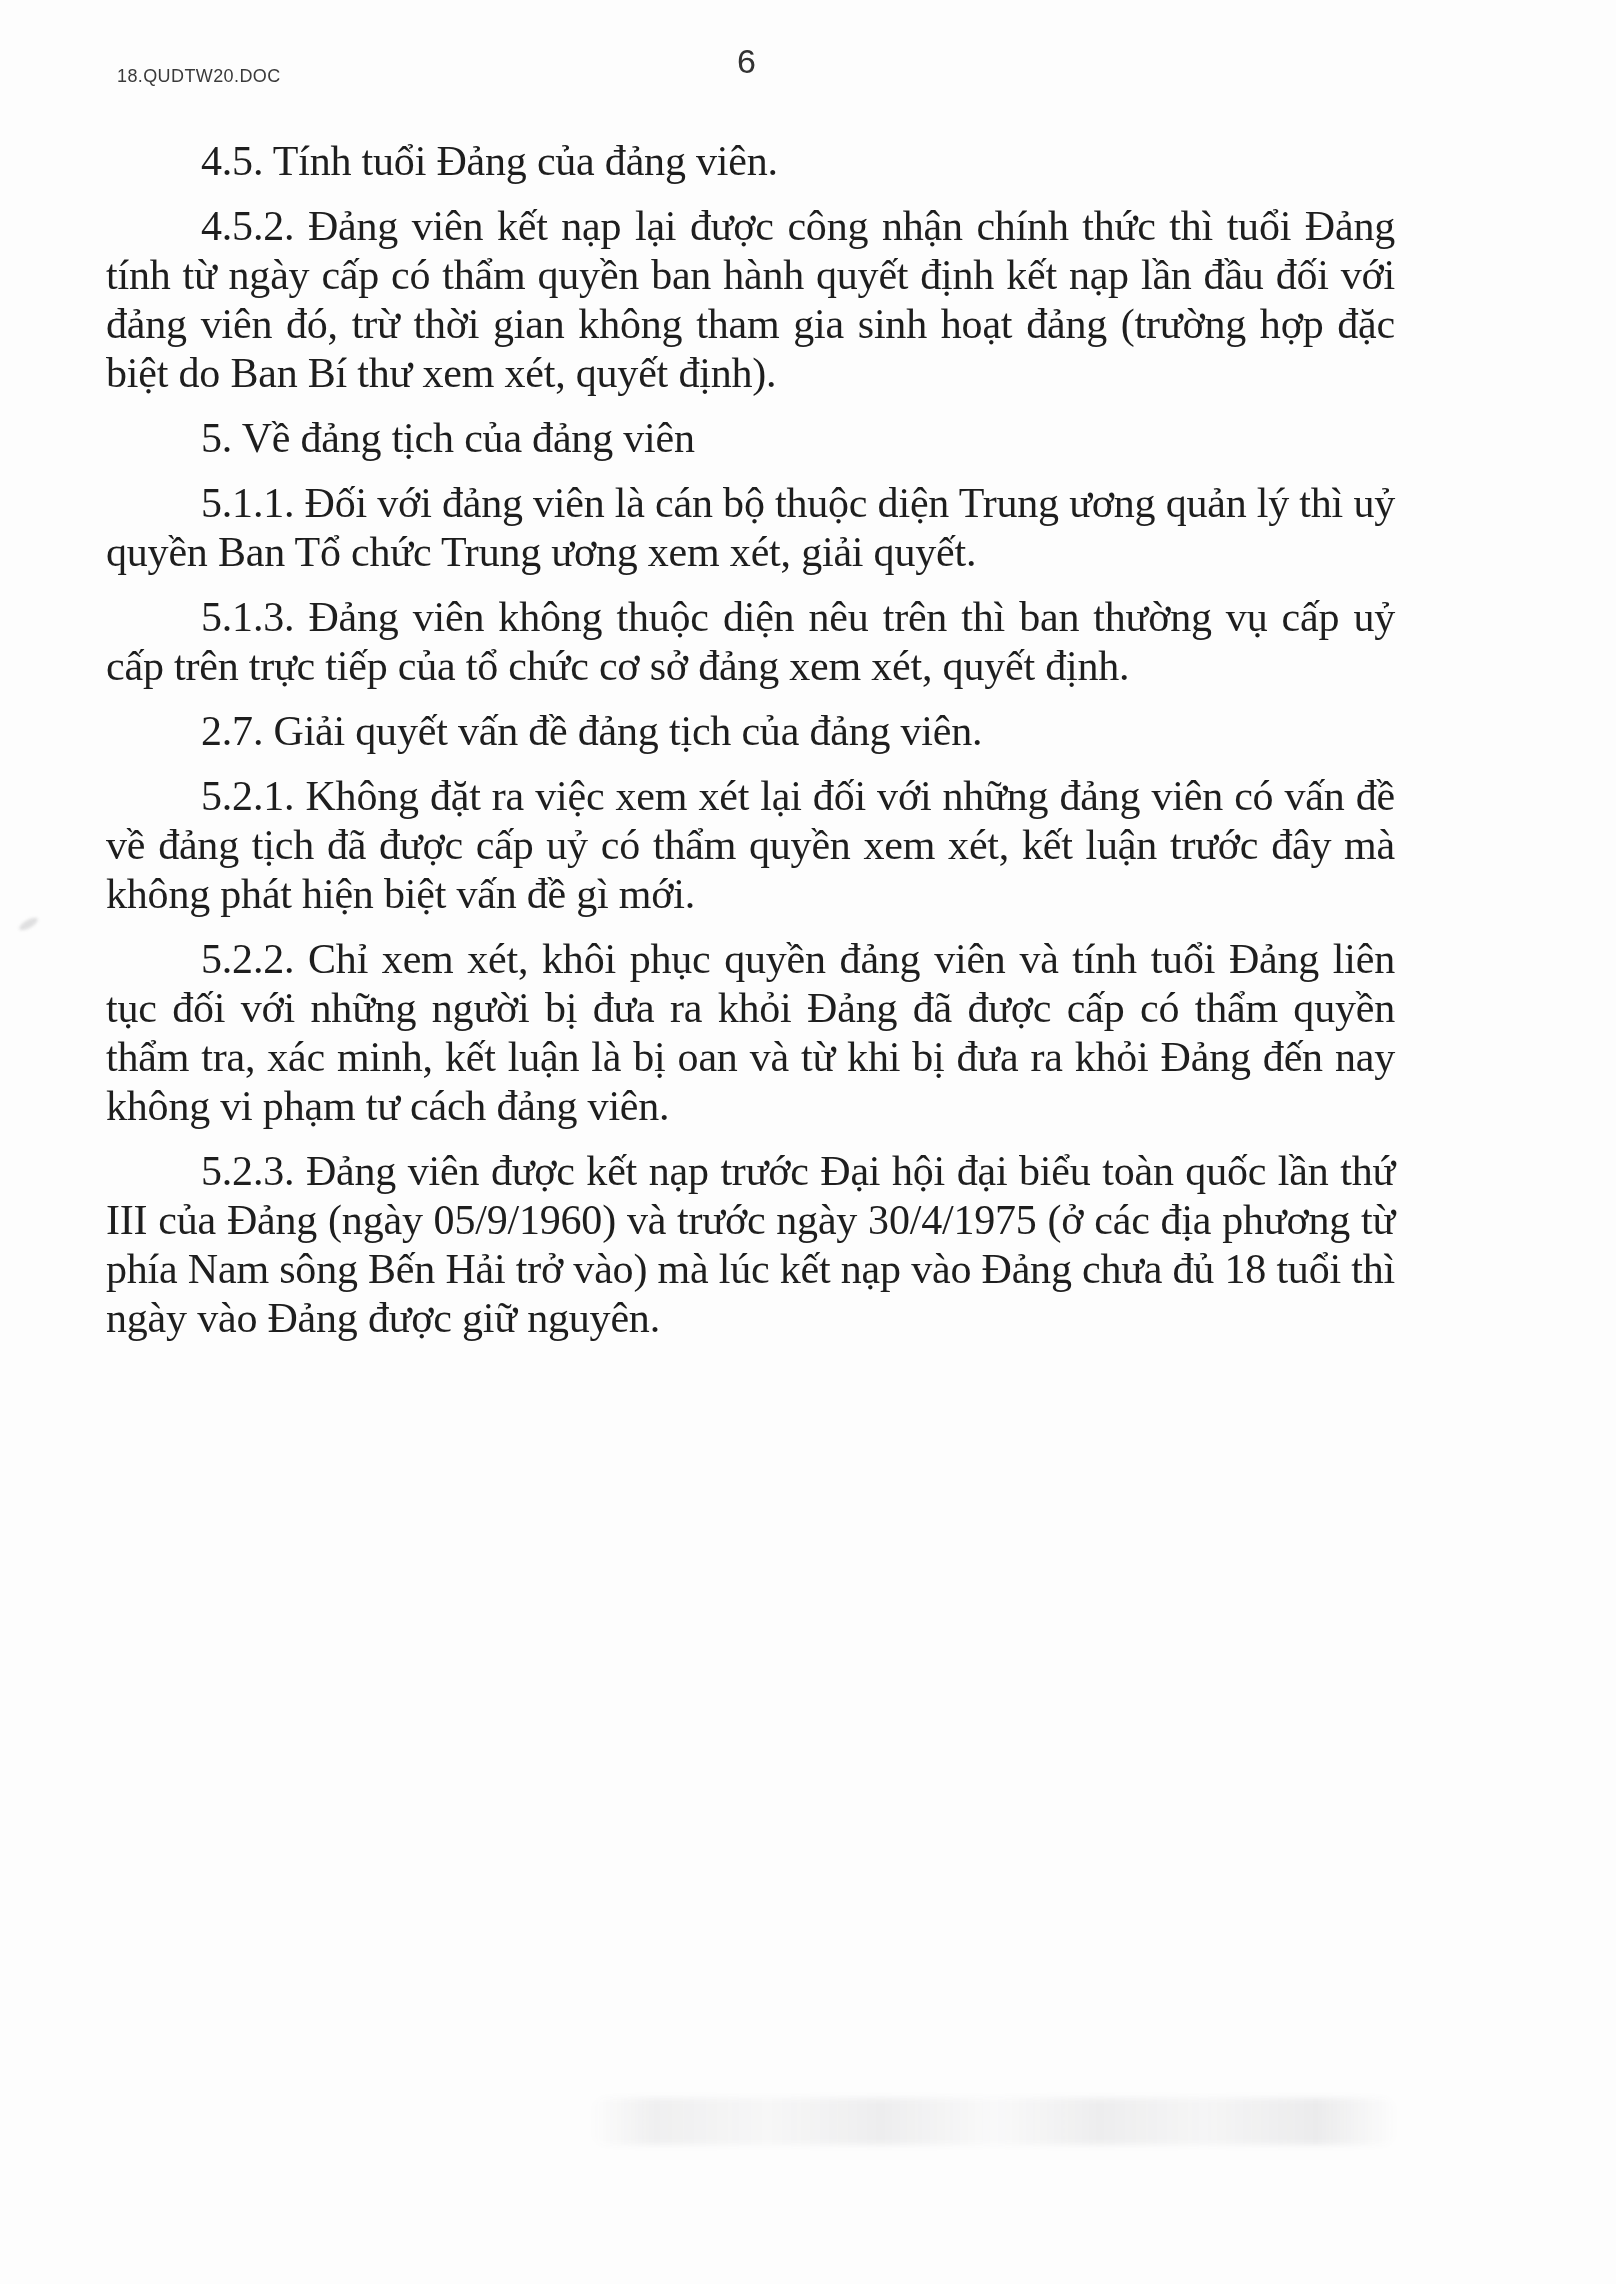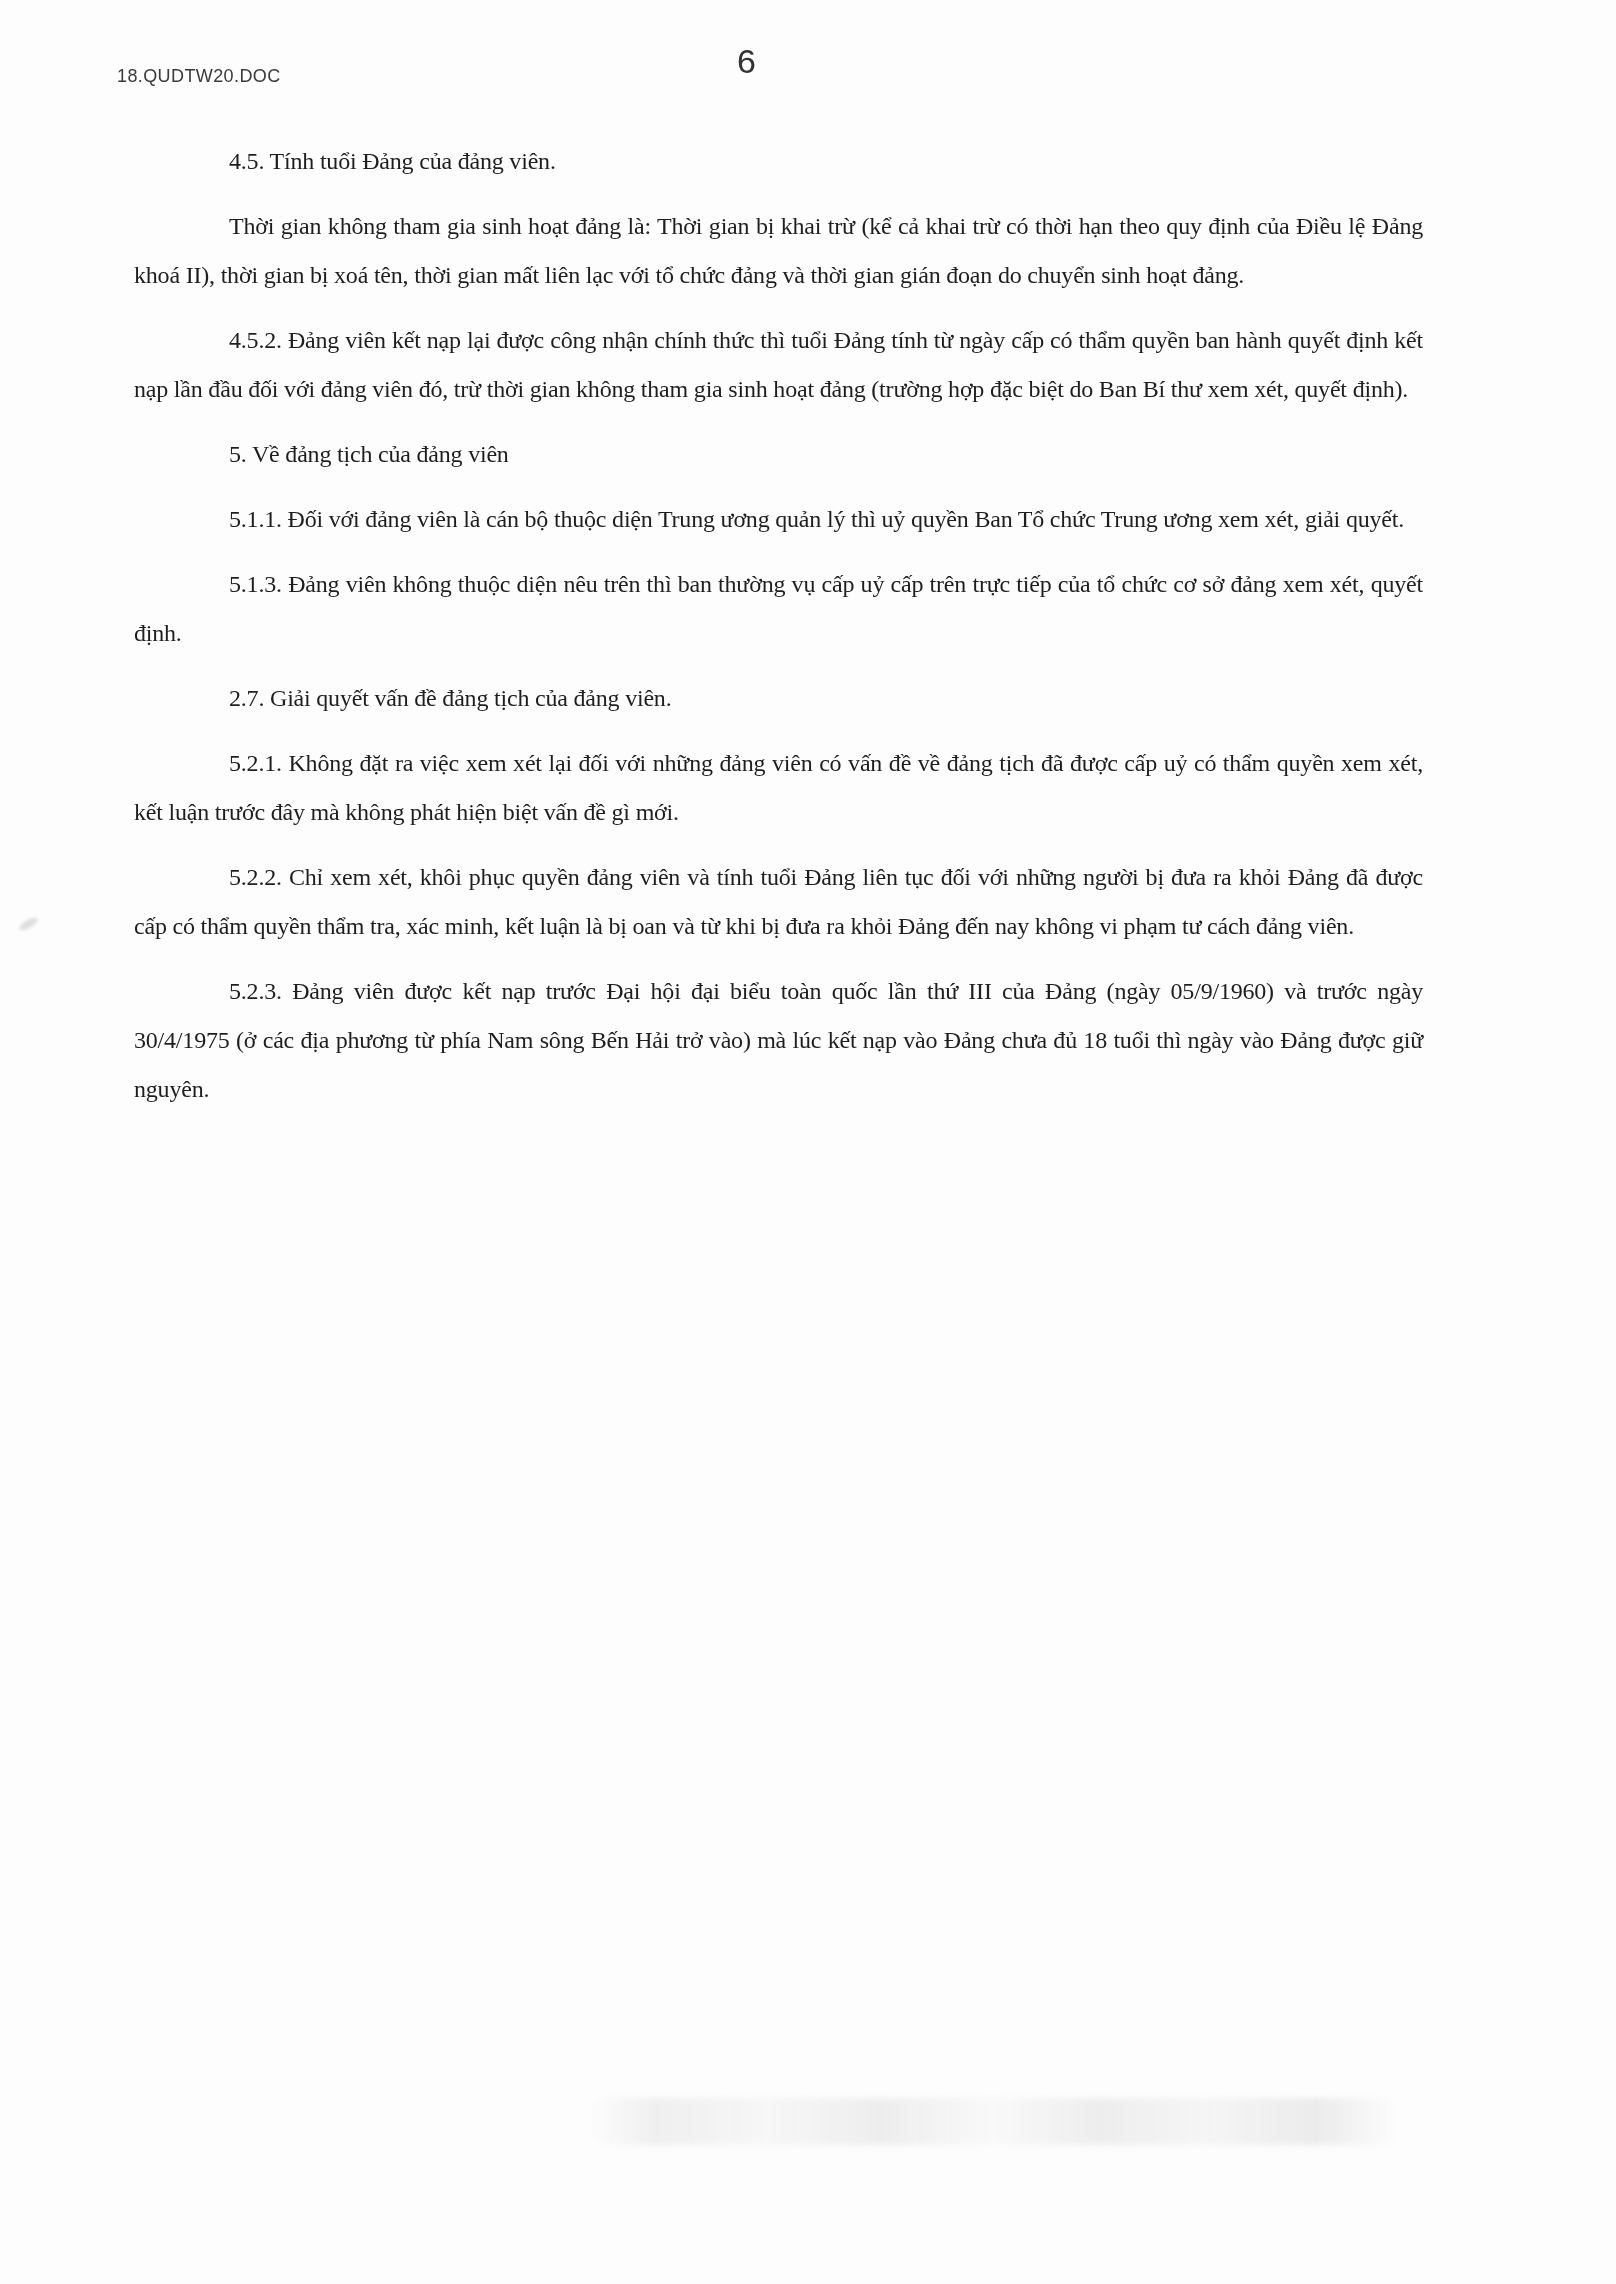--- a/index.html
+++ b/index.html
@@ -29,25 +29,25 @@
   .page-number {
     position: absolute;
     left: 737px;
     top: 42px;
     font-family: "Liberation Sans", "DejaVu Sans", sans-serif;
     font-size: 34px;
     color: #333333;
   }
   .doc-body {
     position: absolute;
-    left: 134px;
+    left: 106px;
     top: 137px;
     width: 1289px;
     color: var(--ink, #1e1e1e);
-    font-size: 24px;
+    font-size: 42px;
     line-height: 49px;
     letter-spacing: -0.2px;
     text-align: justify;
   }
   .doc-body p.para {
     margin: 0 0 16px 0;
     text-indent: 95px;
   }
   .doc-body p.heading {
     font-weight: normal;
@@ -89,21 +89,20 @@
 <body>
 
 <div class="page">
 
   <div class="file-label">18.QUDTW20.DOC</div>
 
   <div class="page-number">6</div>
 
   <div class="doc-body">
       <p class="para body">4.5. Tính tuổi Đảng của đảng viên.</p>
-      <p class="para body">Thời gian không tham gia sinh hoạt đảng là: Thời gian bị khai trừ (kể cả khai trừ có thời hạn theo quy định của Điều lệ Đảng khoá II), thời gian bị xoá tên, thời gian mất liên lạc với tổ chức đảng và thời gian gián đoạn do chuyển sinh hoạt đảng.</p>
       <p class="para body">4.5.2. Đảng viên kết nạp lại được công nhận chính thức thì tuổi Đảng tính từ ngày cấp có thẩm quyền ban hành quyết định kết nạp lần đầu đối với đảng viên đó, trừ thời gian không tham gia sinh hoạt đảng (trường hợp đặc biệt do Ban Bí thư xem xét, quyết định).</p>
       <p class="para heading">5. Về đảng tịch của đảng viên</p>
       <p class="para body">5.1.1. Đối với đảng viên là cán bộ thuộc diện Trung ương quản lý thì uỷ quyền Ban Tổ chức Trung ương xem xét, giải quyết.</p>
       <p class="para body">5.1.3. Đảng viên không thuộc diện nêu trên thì ban thường vụ cấp uỷ cấp trên trực tiếp của tổ chức cơ sở đảng xem xét, quyết định.</p>
       <p class="para body">2.7. Giải quyết vấn đề đảng tịch của đảng viên.</p>
       <p class="para body">5.2.1. Không đặt ra việc xem xét lại đối với những đảng viên có vấn đề về đảng tịch đã được cấp uỷ có thẩm quyền xem xét, kết luận trước đây mà không phát hiện biệt vấn đề gì mới.</p>
       <p class="para body">5.2.2. Chỉ xem xét, khôi phục quyền đảng viên và tính tuổi Đảng liên tục đối với những người bị đưa ra khỏi Đảng đã được cấp có thẩm quyền thẩm tra, xác minh, kết luận là bị oan và từ khi bị đưa ra khỏi Đảng đến nay không vi phạm tư cách đảng viên.</p>
       <p class="para body">5.2.3. Đảng viên được kết nạp trước Đại hội đại biểu toàn quốc lần thứ III của Đảng (ngày 05/9/1960) và trước ngày 30/4/1975 (ở các địa phương từ phía Nam sông Bến Hải trở vào) mà lúc kết nạp vào Đảng chưa đủ 18 tuổi thì ngày vào Đảng được giữ nguyên.</p>
     </div>
 

